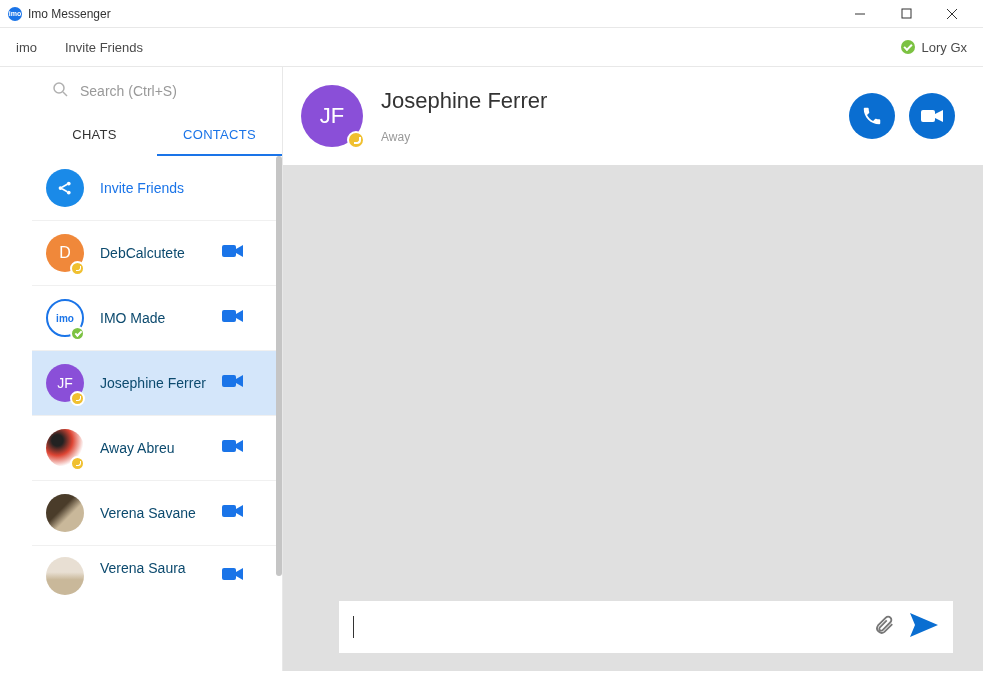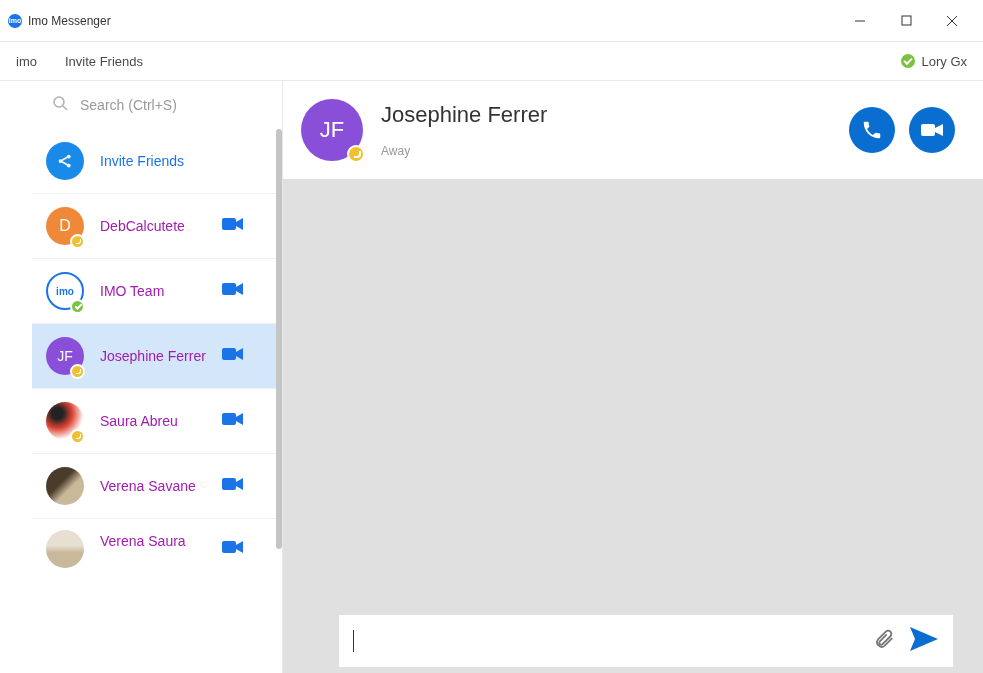--- a/index.html
+++ b/index.html
@@ -1,19 +1,19 @@
 <!DOCTYPE html>
 <html><head>
 <meta charset="utf-8">
 <style>
 * { box-sizing: border-box; margin: 0; padding: 0; font-family: "Segoe UI", Arial, sans-serif; }
 html, body { width: 983px; height: 673px; overflow: hidden; background: #fff; }
 
 
-.titlebar { height: 42px; display: flex; align-items: center; justify-content: space-between; padding: 0 8px 0 8px; border-bottom: 1px solid #e8e8e8; }
+.titlebar { height: 28px; display: flex; align-items: center; justify-content: space-between; padding: 0 8px 0 8px; border-bottom: 1px solid #e8e8e8; }
 .titlebar-left { display: flex; align-items: center; gap: 6px; }
 .app-icon { width: 14px; height: 14px; background: #1a74e8; border-radius: 50%; display: flex; align-items: center; justify-content: center; color: #fff; font-size: 7px; font-weight: bold; }
 .app-title { font-size: 12px; color: #333; }
 .win-controls { display: flex; }
 .win-btn { width: 46px; height: 30px; display: flex; align-items: center; justify-content: center; cursor: pointer; }
 .win-btn svg { stroke: #333; }
 
 
 .menubar { height: 38px; display: flex; align-items: center; justify-content: space-between; padding: 0 16px; }
 .menubar-left { display: flex; gap: 28px; }
@@ -46,21 +46,21 @@
 .list-row.action { }
 .row-icon { width: 38px; height: 38px; border-radius: 50%; display: flex; align-items: center; justify-content: center; color: #fff; flex-shrink: 0; margin-right: 16px; }
 .row-icon.blue { background: #1a8ae8; }
 .row-icon.blue-light { background: #1a8ae8; }
 .row-icon.orange { background: #f0883a; }
 .row-icon.ring { background: #fff; border: 2px solid #1a74e8; color: #1a74e8; font-size: 10px; font-weight: bold; }
 .row-icon.purple { background: #8a4fd8; }
 .row-icon.img1 { background: radial-gradient(circle at 30% 30%, #222 15%, #d43 40%, #fff 70%); }
 .row-icon.img2 { background: linear-gradient(135deg, #4a3c2a 40%, #c9b89a 60%); }
 .row-icon.img3 { background: linear-gradient(180deg, #e8dfd3 40%, #c9b89a 60%); }
-.row-text { font-size: 14px; color: #a21caf; flex: 1; }
+.row-text { font-size: 14px; color: #0c4a6e; flex: 1; }
 .row-text.link { color: #1a74e8; }
 .row-cam { color: #1a74e8; margin-right: 24px; }
 
 .badge { position: absolute; left: 38px; top: 40px; width: 15px; height: 15px; border-radius: 50%; border: 2px solid #fff; }
 .badge.away { background: #f0c030; }
 .badge.away::after { content: ""; position: absolute; left: 4px; top: 3px; width: 4px; height: 4px; border: 1.5px solid #fff; border-top: none; border-left: none; border-radius: 0 0 3px 0; transform: rotate(0deg); }
 .badge.online { background: #7cc242; }
 .badge.online::after { content: ""; position: absolute; left: 3px; top: 3px; width: 5px; height: 2px; border: 2px solid #fff; border-top: none; border-right: none; transform: rotate(-45deg); }
 
 .avatar-letter { font-size: 16px; }
@@ -132,20 +132,24 @@
 
   <div class="sidebar">
     <div class="search-row">
       <span class="search-icon">
         <svg width="16" height="16" viewBox="0 0 16 16" fill="none" stroke="#b0b0b0" stroke-width="1.5">
             <circle cx="7" cy="7" r="5"></circle>
             <line x1="11" y1="11" x2="15" y2="15"></line>
           </svg>
       </span>
       <input type="text" placeholder="Search (Ctrl+S)" style="">
+    </div>
+    <div class="tabs">
+      <div class="tab">CHATS</div>
+      <div class="tab active">CONTACTS</div>
     </div>
 
     <div class="contact-list">
       <div class="contact-list-inner">
 
         <div class="list-row action">
           <div class="row-icon blue">
             <svg width="18" height="18" viewBox="0 0 24 24" fill="#fff">
                 <circle cx="6" cy="12" r="2.5"></circle>
                 <circle cx="17" cy="6" r="2.5"></circle>
@@ -168,21 +172,21 @@
                 <rect x="0" y="2" width="14" height="12" rx="2"></rect>
                 <path d="M14 6 L21 2 L21 14 L14 10 Z"></path>
               </svg></span>
         </div>
 
         <div class="list-row">
           <div class="row-icon ring">
               <span>imo</span>
             </div>
           <span class="badge online"></span>
-          <span class="row-text">IMO Team</span>
+          <span class="row-text">IMO Made</span>
           <span class="row-cam"><svg width="22" height="16" viewBox="0 0 22 16" fill="#1a74e8">
                 <rect x="0" y="2" width="14" height="12" rx="2"></rect>
                 <path d="M14 6 L21 2 L21 14 L14 10 Z"></path>
               </svg></span>
         </div>
 
         <div class="list-row selected">
           <div class="row-icon purple">
               <span class="avatar-initials">JF</span>
             </div>
@@ -190,21 +194,21 @@
           <span class="row-text">Josephine Ferrer</span>
           <span class="row-cam"><svg width="22" height="16" viewBox="0 0 22 16" fill="#1a74e8">
                 <rect x="0" y="2" width="14" height="12" rx="2"></rect>
                 <path d="M14 6 L21 2 L21 14 L14 10 Z"></path>
               </svg></span>
         </div>
 
         <div class="list-row">
           <div class="row-icon img1"></div>
           <span class="badge away"></span>
-          <span class="row-text">Saura Abreu</span>
+          <span class="row-text">Away Abreu</span>
           <span class="row-cam"><svg width="22" height="16" viewBox="0 0 22 16" fill="#1a74e8">
                 <rect x="0" y="2" width="14" height="12" rx="2"></rect>
                 <path d="M14 6 L21 2 L21 14 L14 10 Z"></path>
               </svg></span>
         </div>
 
         <div class="list-row">
           <div class="row-icon img2"></div>
           <span class="row-text">Verena Savane</span>
           <span class="row-cam"><svg width="22" height="16" viewBox="0 0 22 16" fill="#1a74e8">

